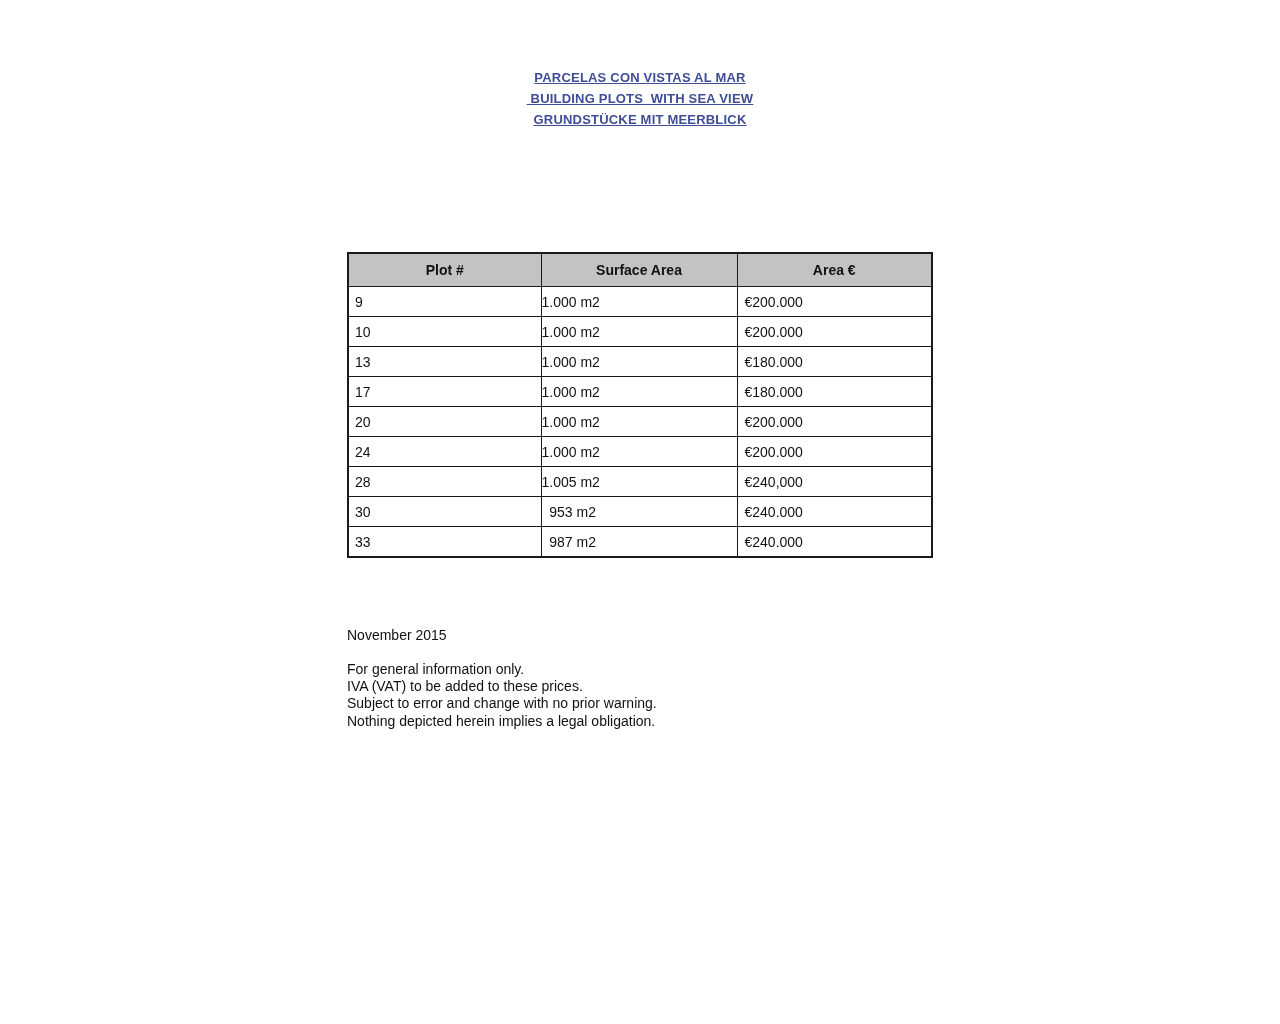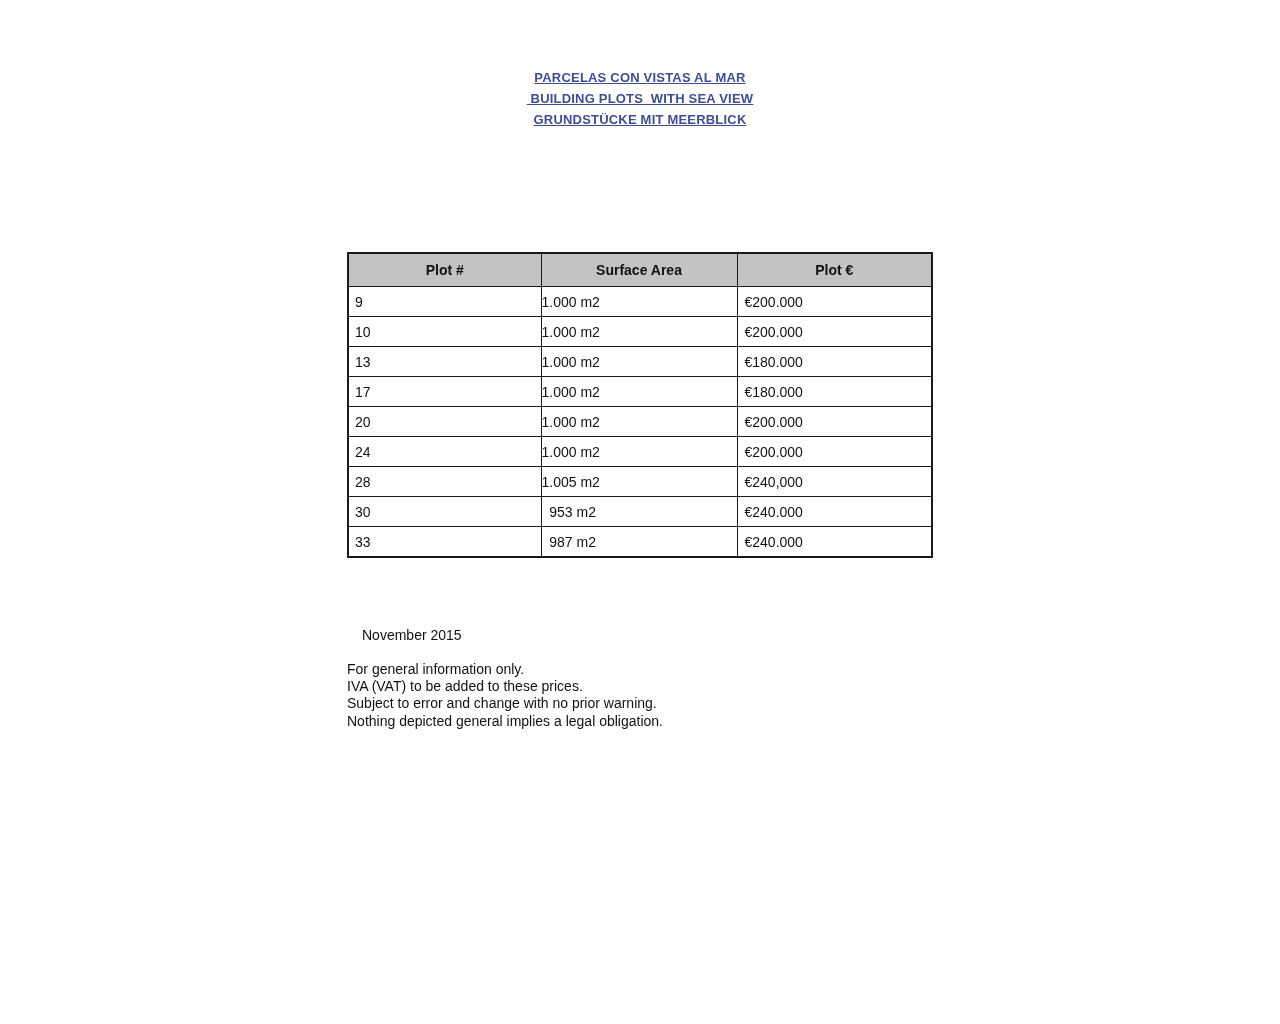--- a/index.html
+++ b/index.html
@@ -72,21 +72,20 @@
   .footer-block {
     position: absolute;
     left: 347px;
     top: 627px;
     font-size: 14px;
     line-height: 17px;
     color: #111111;
   }
   .footer-date {
     margin-bottom: 17px;
-    margin-left: 15px;
   }
   .footer-note {
     line-height: 17.2px;
   }
 </style>
 </head>
 <body>
 
 <div class="page">
 
@@ -99,21 +98,21 @@
   <table class="price-table">
     <colgroup>
       <col style="width:193px">
       <col style="width:196px">
       <col style="width:195px">
     </colgroup>
     <thead>
       <tr>
         <th>Plot #</th>
         <th>Surface Area</th>
-        <th>Plot €</th>
+        <th>Area €</th>
       </tr>
     </thead>
     <tbody>
         <tr>
           <td class="plot-cell">9</td>
           <td class="surface-cell">1.000 m2</td>
           <td class="price-cell">€200.000</td>
         </tr>
         <tr>
           <td class="plot-cell">10</td>
@@ -156,16 +155,16 @@
           <td class="price-cell">€240.000</td>
         </tr>
       </tbody>
   </table>
 
   <div class="footer-block">
     <div class="footer-date">November 2015</div>
     <div class="footer-note">For general information only.</div>
     <div class="footer-note">IVA (VAT) to be added to these prices.</div>
     <div class="footer-note">Subject to error and change with no prior warning.</div>
-    <div class="footer-note">Nothing depicted general implies a legal obligation.</div>
+    <div class="footer-note">Nothing depicted herein implies a legal obligation.</div>
   </div>
 
 </div>
 
 </body></html>

